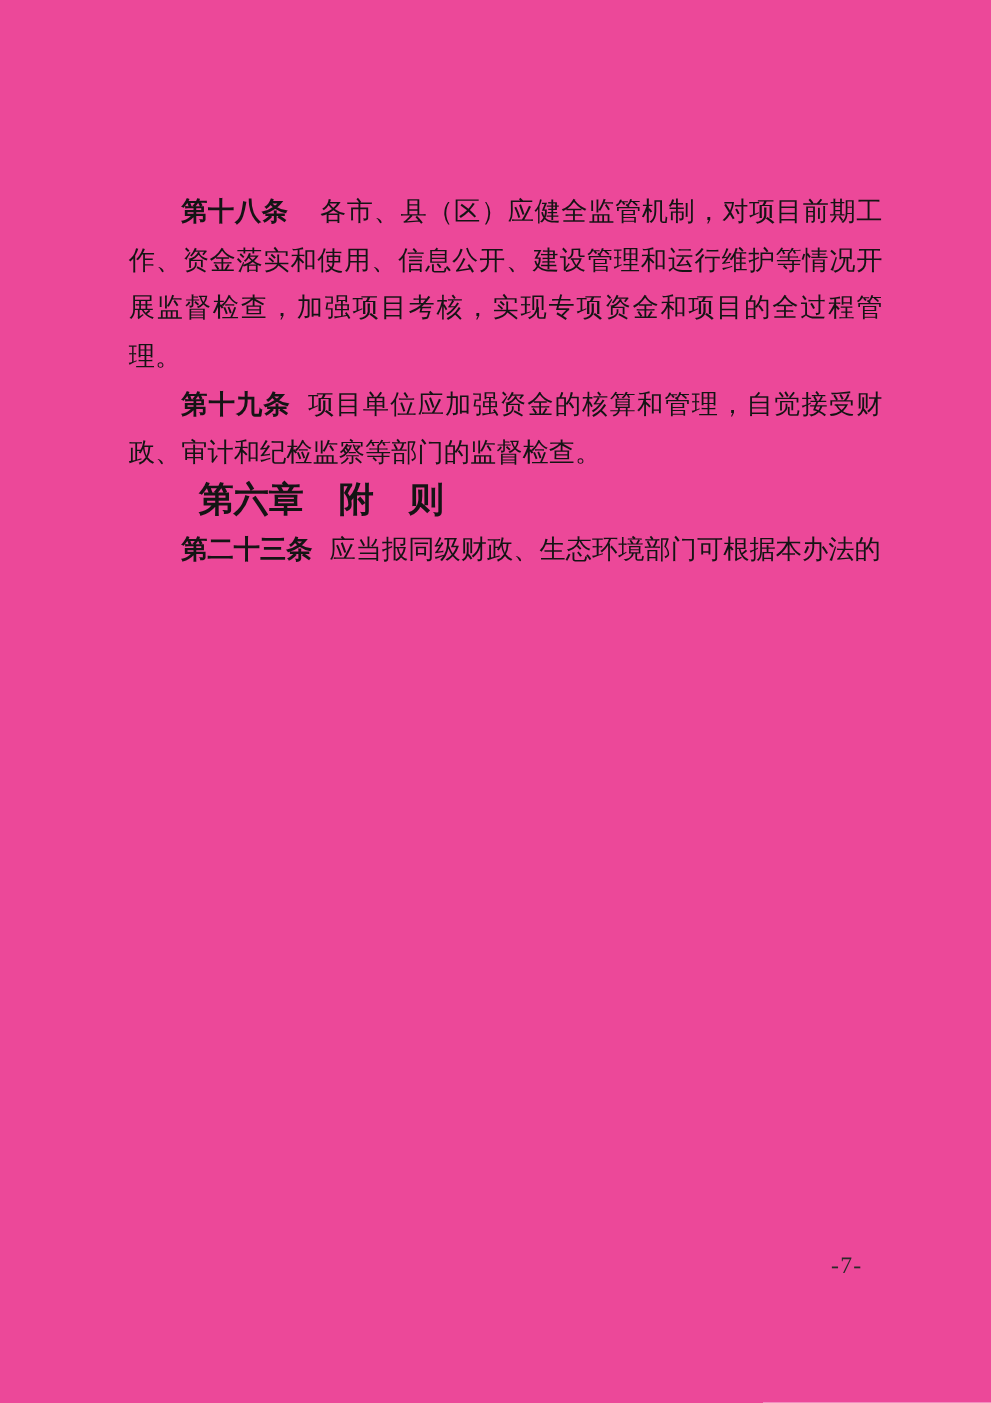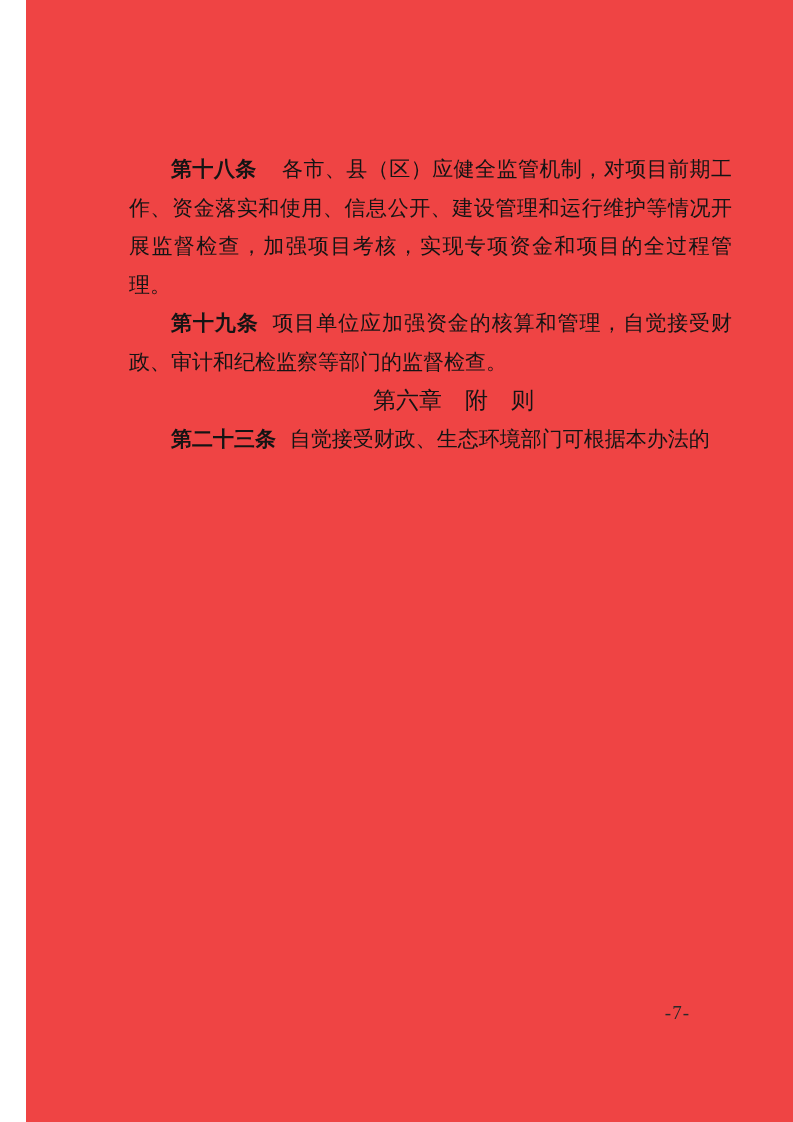--- a/index.html
+++ b/index.html
@@ -11,22 +11,21 @@
     width: 793px;
     height: 1122px;
     position: relative;
     overflow: hidden;
     font-family: "Liberation Serif", "DejaVu Serif", serif;
     color: #141414;
   }
   .page {
     position: absolute;
     inset: 0;
-    background: #ef4444;
-    margin-left: 26px;
+    background: #ec4899;
   }
   .content {
     position: absolute;
     left: 103px;
     top: 150px;
     width: 603px;
     font-size: 21px;
     line-height: 38.6px;
     text-align: justify;
     letter-spacing: 0;
@@ -38,23 +37,22 @@
   .article-label {
     font-weight: 700;
     margin-right: 0.65em;
     white-space: nowrap;
   }
   .para-first .article-label {
     margin-right: 1.2em;
   }
   .chapter-heading {
     margin: 37px 0 0 0;
-    font-size: 23px;
-    font-weight: 400;
-    text-align: center;
+    font-size: 28px;
+    font-weight: 700;
     text-indent: 0;
     line-height: 38.6px;
   }
   .page-number {
     position: absolute;
     top: 1001px;
     right: 103px;
     font-size: 19px;
     line-height: 24px;
     color: #2a2a2a;
@@ -69,18 +67,18 @@
 
     <p class="para para-first"><span class="article-label">第十八条</span><span>各市、县（区）应健全监管机制，对项目前期工作、资金落实和使用、信息公开、建设管理和运行维护等情况开展监督检查，加强项目考核，实现专项资金和项目的全过程管理。</span></p>
 
     <p class="para"><span class="article-label">第十九条</span><span>项目单位应加强资金的核算和管理，自觉接受财政、审计和纪检监察等部门的监督检查。</span></p>
 
 
 
 
     <p class="chapter-heading">第六章　附　则</p>
 
-    <p class="para"><span class="article-label">第二十三条</span><span>自觉接受财政、生态环境部门可根据本办法的</span></p>
+    <p class="para"><span class="article-label">第二十三条</span><span>应当报同级财政、生态环境部门可根据本办法的</span></p>
 
   </div>
 
   <div class="page-number">-7-</div>
 </div>
 
 </body></html>

